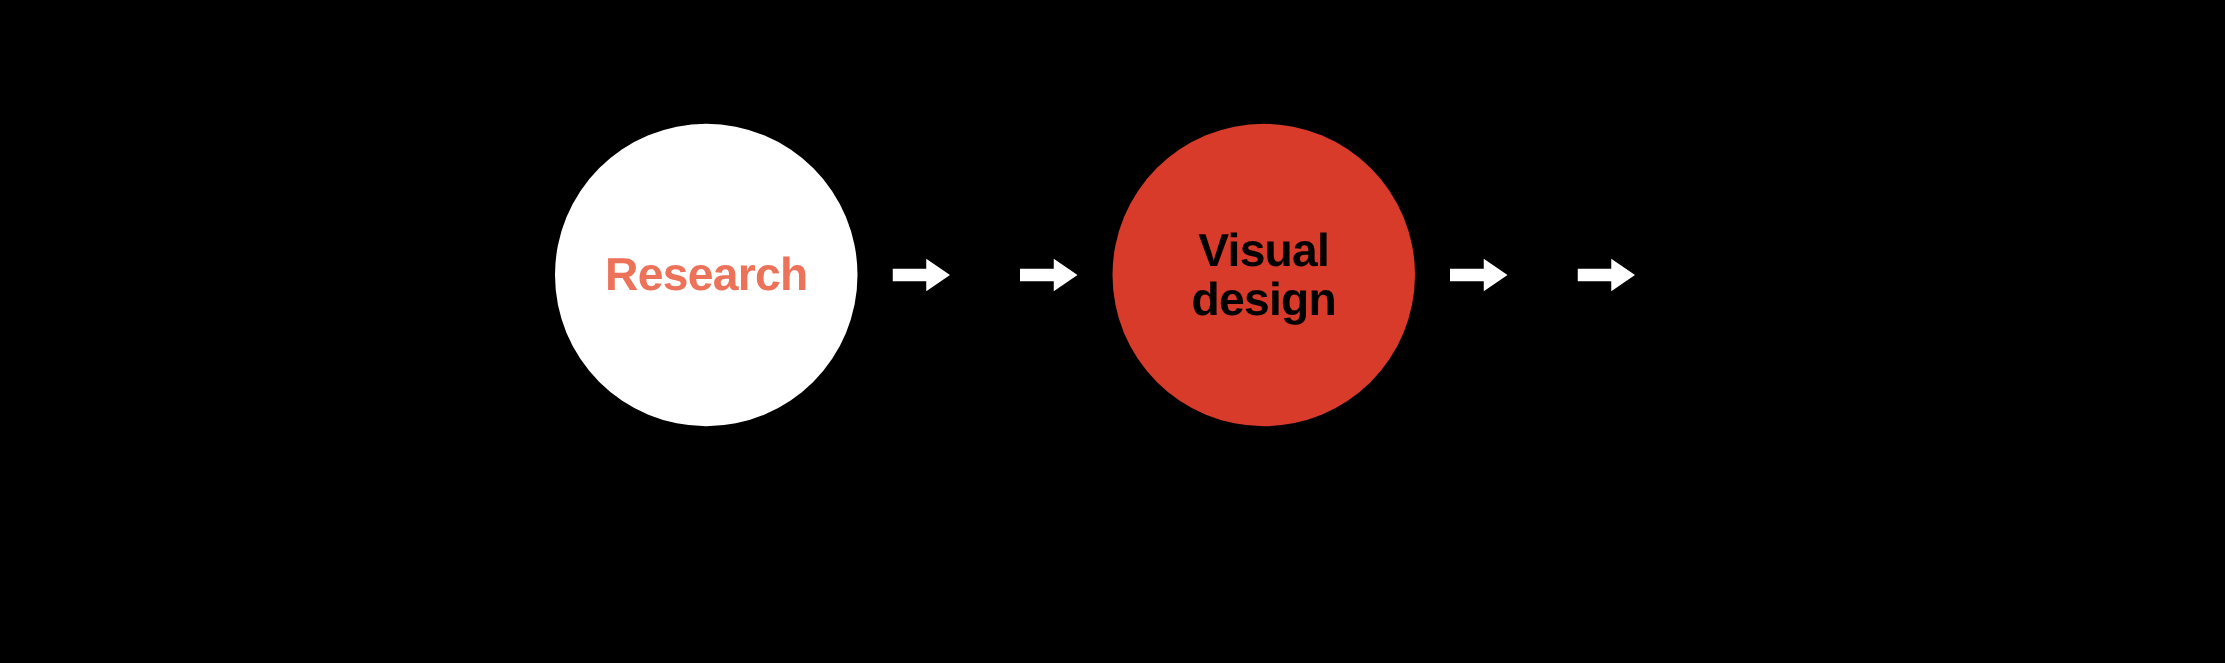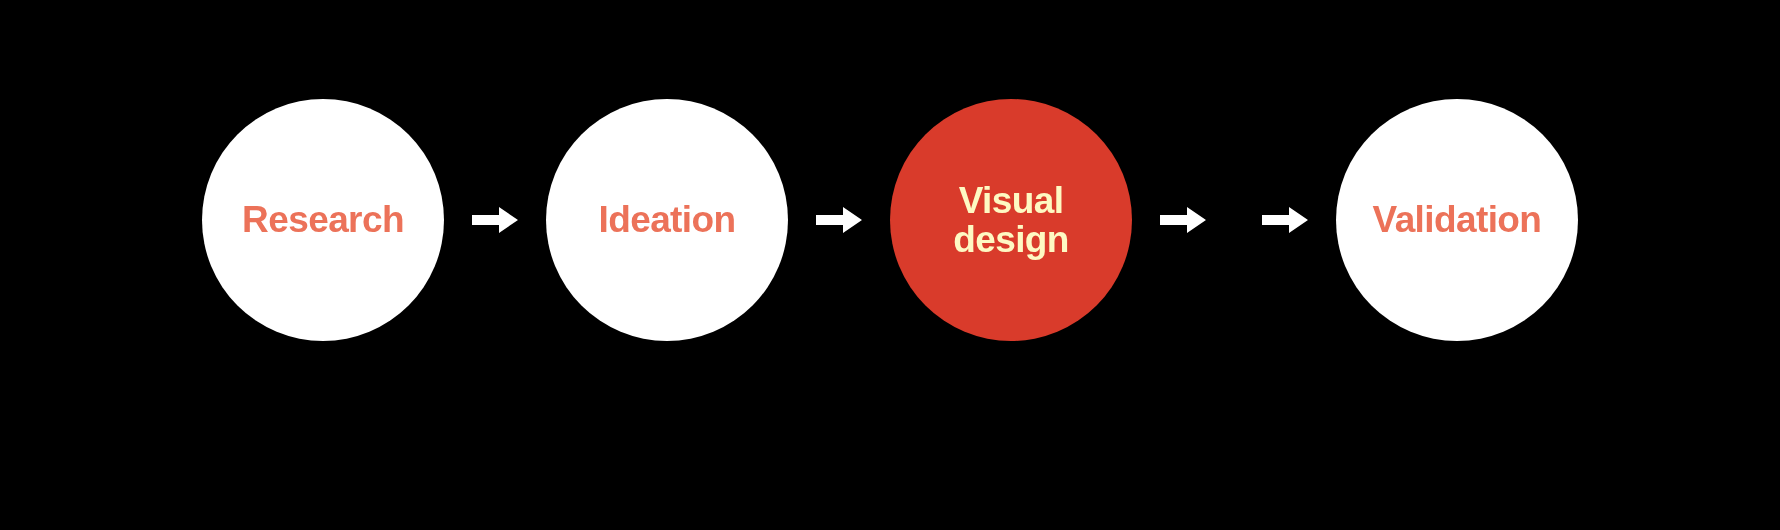--- a/index.html
+++ b/index.html
@@ -60,21 +60,21 @@
     letter-spacing: -0.6px;
     white-space: pre-line;
     padding: 0 10px;
   }
 
   .label-coral {
     color: #EC7259;
   }
 
   .label-white {
-    color: #fef9c3;
+    color: #000000;
   }
 
   .connector {
     flex: 0 0 auto;
     width: 102px;
     height: 242px;
     display: flex;
     align-items: center;
     justify-content: center;
   }
@@ -94,23 +94,20 @@
     <div class="stage fill-white">
       <div class="stage-label label-coral">Research</div>
     </div>
 
     <div class="connector">
       <svg class="arrow-svg" viewBox="0 0 46 32" aria-hidden="true">
         <path d="M0 11 H27 V3 L46 16 L27 29 V21 H0 Z" fill="#FFFFFF"></path>
       </svg>
     </div>
 
-    <div class="stage fill-white">
-      <div class="stage-label label-coral">Ideation</div>
-    </div>
 
     <div class="connector">
       <svg class="arrow-svg" viewBox="0 0 46 32" aria-hidden="true">
         <path d="M0 11 H27 V3 L46 16 L27 29 V21 H0 Z" fill="#FFFFFF"></path>
       </svg>
     </div>
 
     <div class="stage fill-red">
       <div class="stage-label label-white">Visual
 design</div>
@@ -122,18 +119,15 @@
       </svg>
     </div>
 
 
     <div class="connector">
       <svg class="arrow-svg" viewBox="0 0 46 32" aria-hidden="true">
         <path d="M0 11 H27 V3 L46 16 L27 29 V21 H0 Z" fill="#FFFFFF"></path>
       </svg>
     </div>
 
-    <div class="stage fill-white">
-      <div class="stage-label label-coral">Validation</div>
-    </div>
 
   </div>
 </div>
 
 </body></html>

